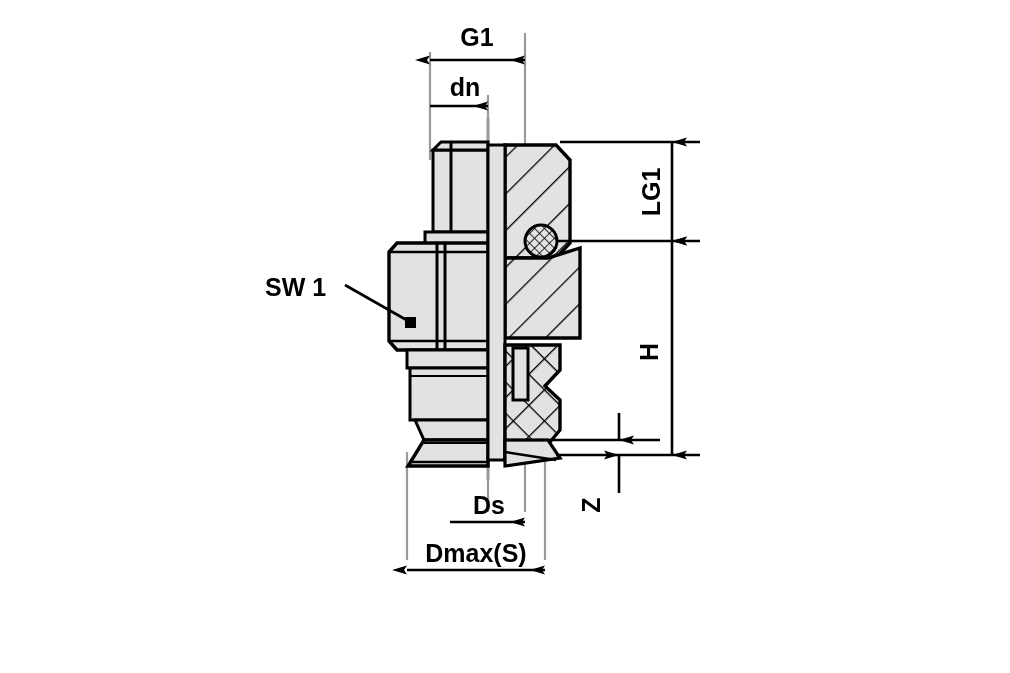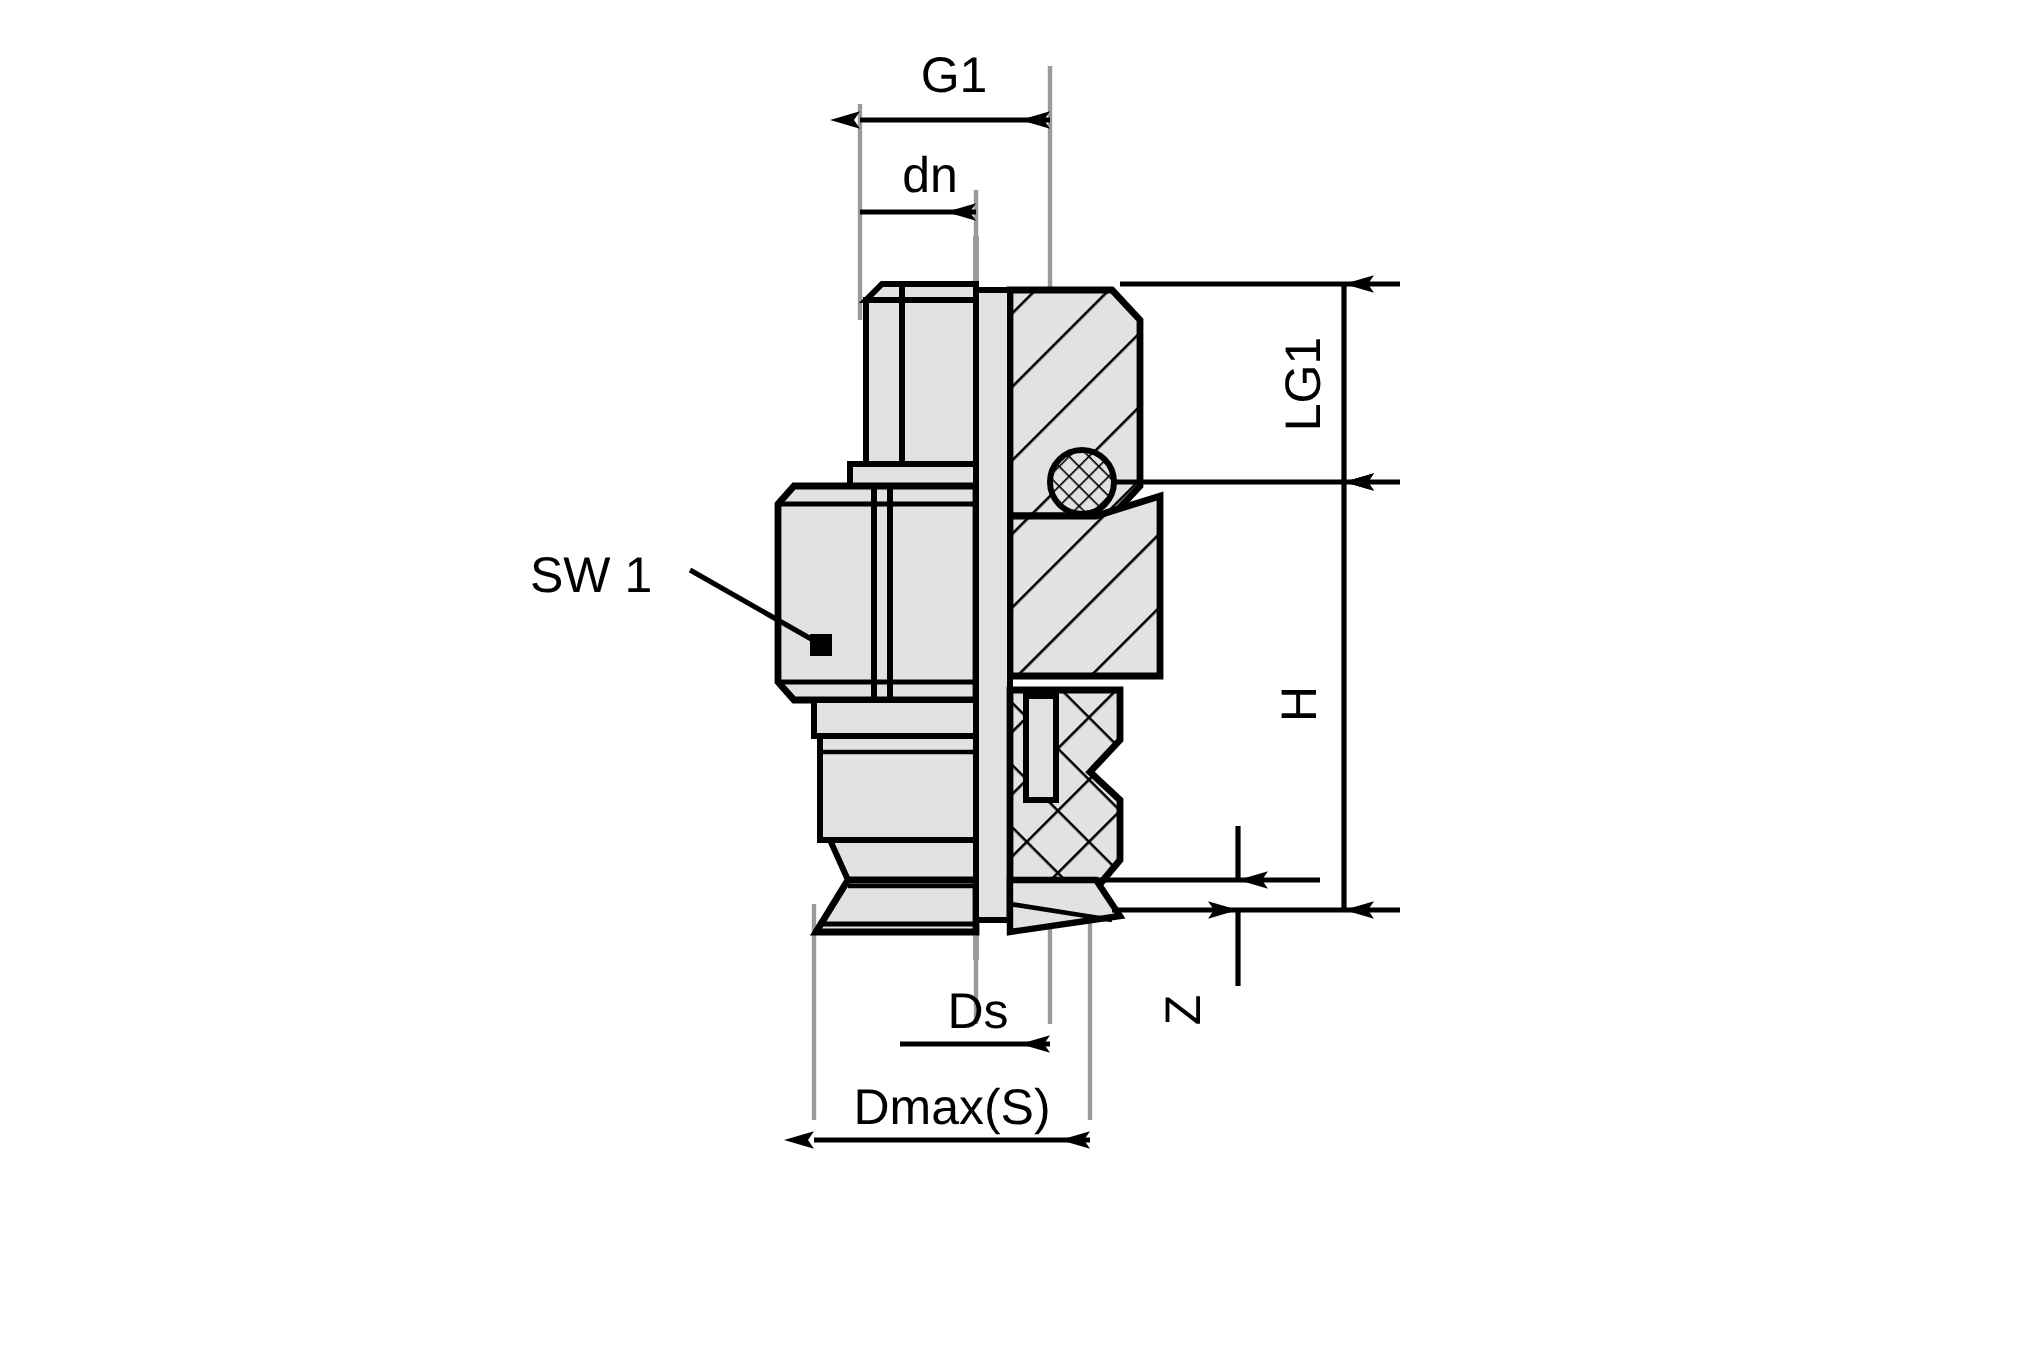--- a/index.html
+++ b/index.html
@@ -1,18 +1,18 @@
 <!DOCTYPE html>
 <html><head>
 <meta charset="utf-8">
 <style>
   html,body{margin:0;padding:0;background:#ffffff;}
   body{width:1010px;height:673px;overflow:hidden;
        font-family:"Liberation Sans","DejaVu Sans",sans-serif;}
-  #stage{position:relative;width:1010px;height:673px;background:#fff;}
+  #stage{position:relative;width:1010px;height:673px;background:#fff;font-weight:bold;}
   svg{display:block;}
   .lbl{font-family:"Liberation Sans","DejaVu Sans",sans-serif;
        font-size:25px;fill:#000;}
 </style>
 </head>
 <body>
 
 <div id="stage">
 <svg width="1010" height="673" viewBox="0 0 1010 673">
 

